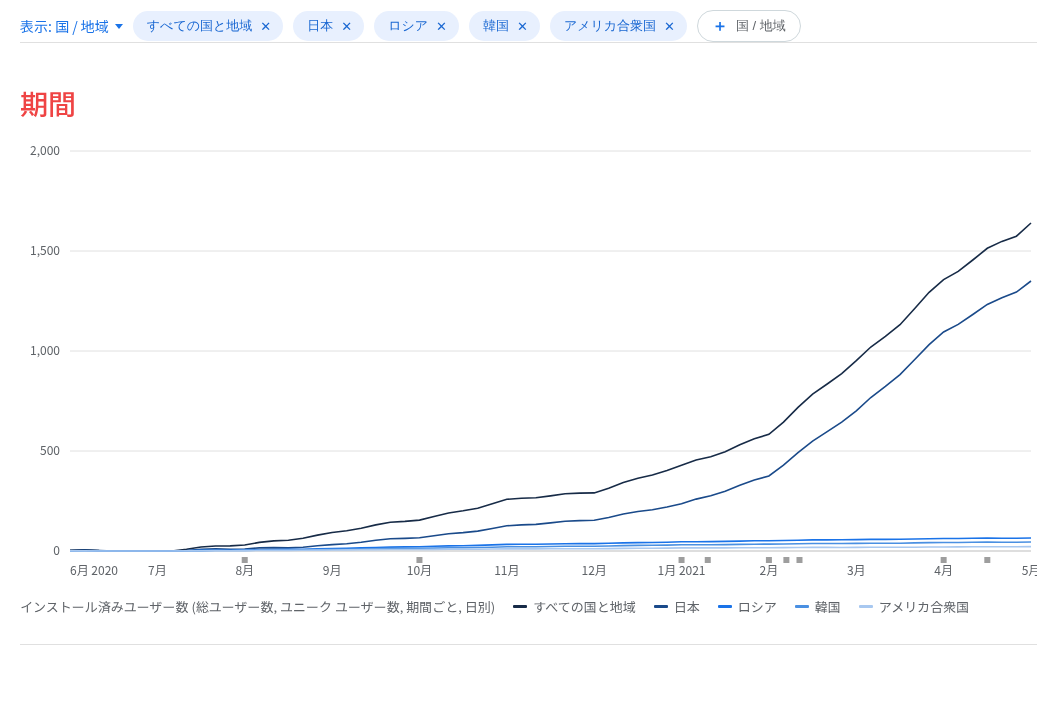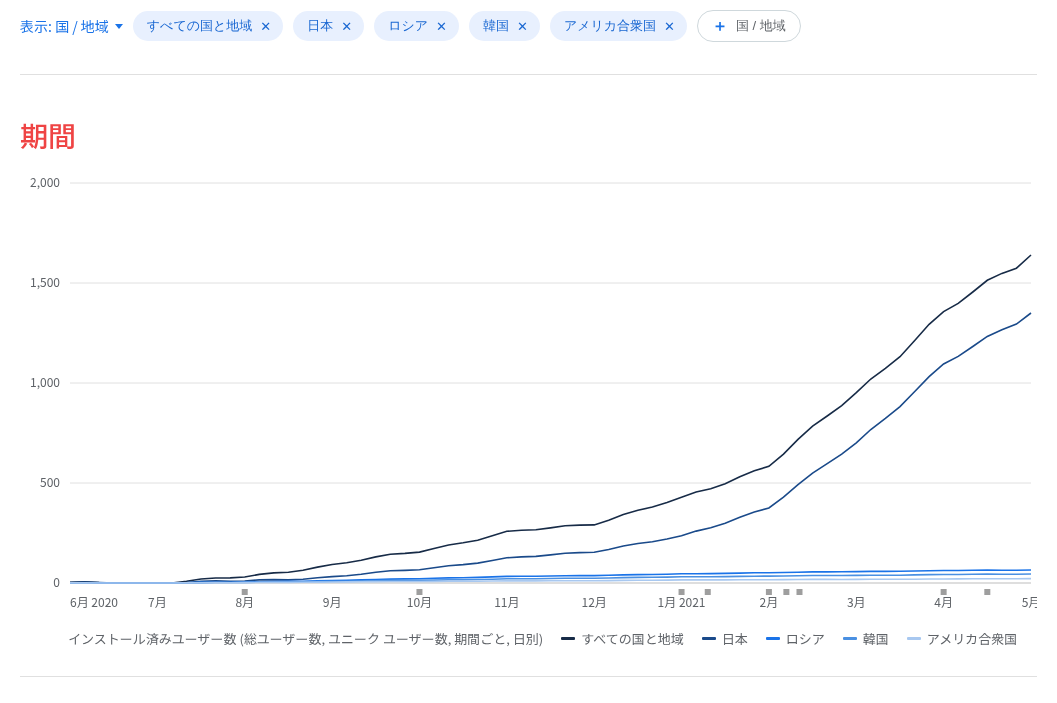--- a/index.html
+++ b/index.html
@@ -7,21 +7,21 @@
       font-family: "Hiragino Kaku Gothic ProN", "Noto Sans JP", "Meiryo", -apple-system, sans-serif;
       background: #fff;
       color: #202124;
       padding: 10px 20px 20px 20px;
       width: 1057px;
     }
     .filter-row {
       display: flex;
       align-items: center;
       gap: 10px;
-      padding-bottom: 32px;
+      padding-bottom: 0;
       border-bottom: 1px solid #e0e0e0;
       flex-wrap: wrap;
     }
     .filter-label {
       font-size: 14px;
       color: #1a73e8;
       display: flex;
       align-items: center;
       gap: 4px;
       cursor: pointer;
@@ -89,21 +89,20 @@
     .grid line.zero { stroke: #bdbdbd; stroke-width: 1; }
     .series { fill: none; stroke-width: 1.6; }
     .bottom-legend {
       margin-top: 16px;
       display: flex;
       align-items: center;
       flex-wrap: wrap;
       gap: 18px;
       font-size: 13px;
       color: #5f6368;
-      margin-left: 48px;
     }
     .leg-item { display: inline-flex; align-items: center; gap: 6px; }
     .leg-swatch {
       width: 14px; height: 3px; border-radius: 1px;
       display: inline-block;
     }
     .sep { height: 1px; background: #e0e0e0; margin-top: 28px; }
     .marker { fill: #9e9e9e; }
   </style>
 </head>

